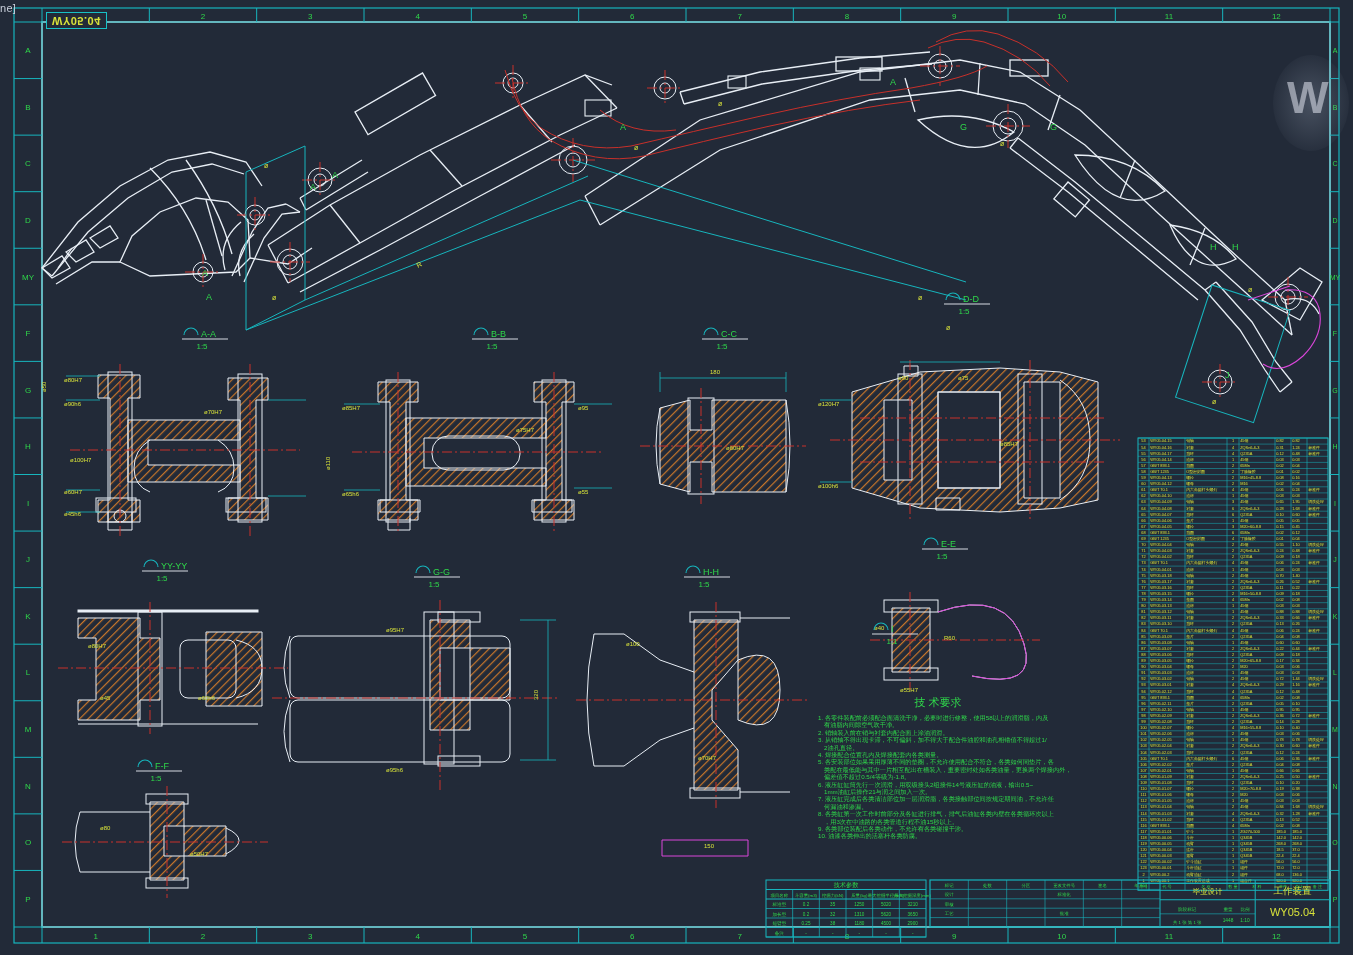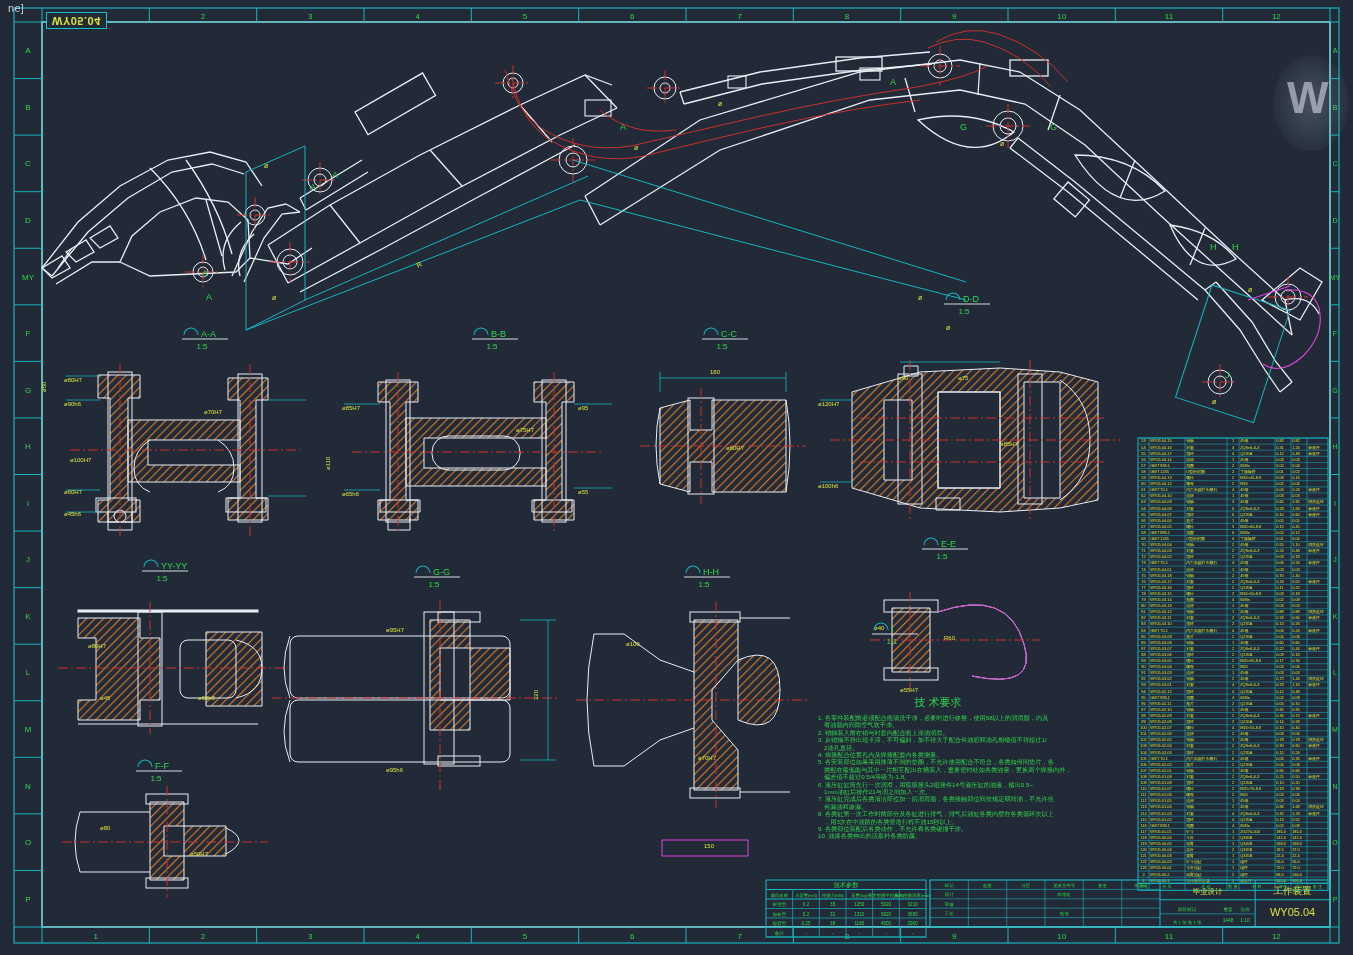--- a/index.html
+++ b/index.html
@@ -14,21 +14,21 @@
     background: #222a38;
     overflow: hidden;
   }
   
   #cad {
     position: absolute; inset: 0;
     width: 1353px; height: 955px;
   }
   
   .tab-remnant {
-    position: absolute; left: 8px; top: 2px;
+    position: absolute; left: 0; top: 2px;
     color: #c9cfdb; font-size: 11px;
     font-family: "Liberation Sans", sans-serif;
     letter-spacing: .3px;
     z-index: 40;
   }
   
   .watermark {
     position: absolute;
     right: 0px; top: 55px;
     width: 70px; height: 100px;

